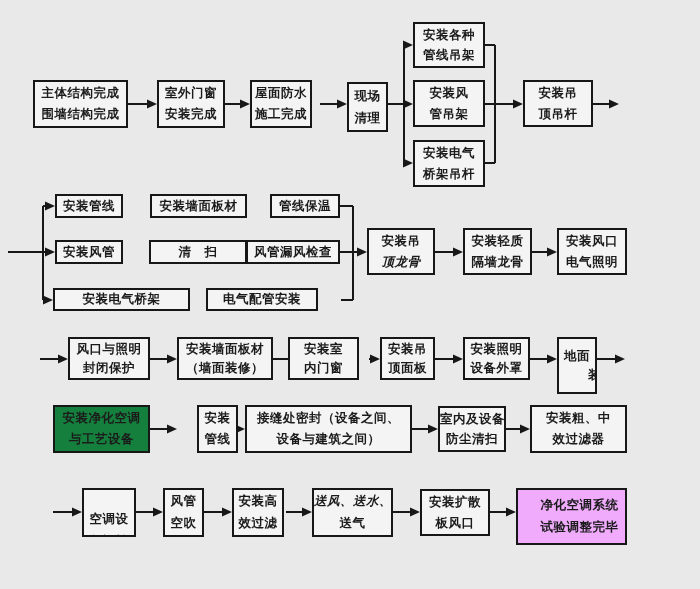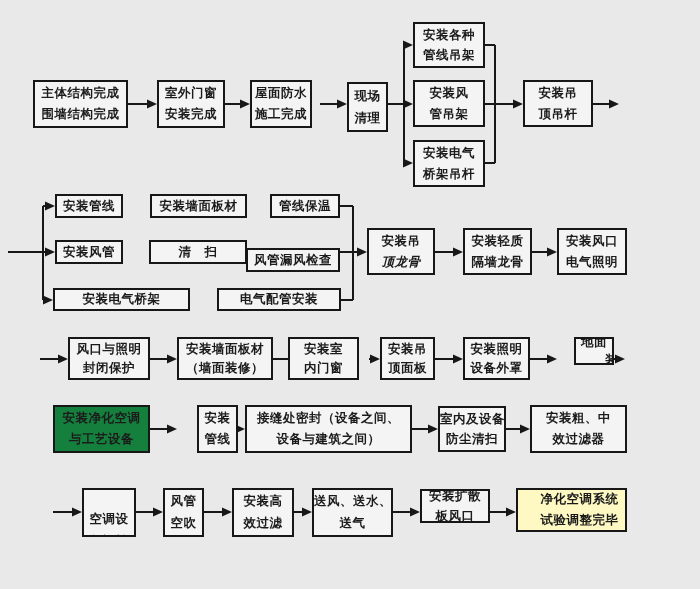--- a/index.html
+++ b/index.html
@@ -134,27 +134,27 @@
     </div>
     <div class="node" style="left: 270px; top: 194px; width: 70px; height: 24px; background: rgb(244, 244, 244);">
       <div class="nline" style="line-height: 18px;">管线保温</div>
     </div>
     <div class="node" style="left: 55px; top: 240px; width: 68px; height: 24px; background: rgb(244, 244, 244);">
       <div class="nline" style="line-height: 18px;">安装风管</div>
     </div>
     <div class="node" style="left: 149px; top: 240px; width: 98px; height: 24px; background: rgb(244, 244, 244);">
       <div class="nline" style="line-height: 18px;">清　扫</div>
     </div>
-    <div class="node" style="left: 246px; top: 240px; width: 94px; height: 24px; background: rgb(244, 244, 244); margin-top: 8px;">
+    <div class="node" style="left: 246px; top: 240px; width: 94px; height: 24px; background: rgb(244, 244, 244);">
       <div class="nline" style="line-height: 18px;">风管漏风检查</div>
     </div>
     <div class="node" style="left: 53px; top: 288px; width: 137px; height: 23px; background: rgb(244, 244, 244);">
       <div class="nline" style="line-height: 17px;">安装电气桥架</div>
     </div>
-    <div class="node" style="left: 217px; top: 288px; width: 124px; height: 23px; background: rgb(244, 244, 244);">
+    <div class="node" style="left: 206px; top: 288px; width: 112px; height: 23px; background: rgb(244, 244, 244);">
       <div class="nline" style="line-height: 17px;">电气配管安装</div>
     </div>
     <div class="node" style="left: 367px; top: 228px; width: 68px; height: 47px; background: rgb(244, 244, 244);">
       <div class="nline" style="line-height: 20.5px;">安装吊</div>
       <div class="nline" style="line-height: 20.5px; font-style: italic;">顶龙骨</div>
     </div>
     <div class="node" style="left: 463px; top: 228px; width: 69px; height: 47px; background: rgb(244, 244, 244);">
       <div class="nline" style="line-height: 20.5px;">安装轻质</div>
       <div class="nline" style="line-height: 20.5px;">隔墙龙骨</div>
     </div>
@@ -175,21 +175,21 @@
       <div class="nline" style="line-height: 18.5px;">内门窗</div>
     </div>
     <div class="node" style="left: 380px; top: 337px; width: 55px; height: 43px; background: rgb(244, 244, 244);">
       <div class="nline" style="line-height: 18.5px;">安装吊</div>
       <div class="nline" style="line-height: 18.5px;">顶面板</div>
     </div>
     <div class="node" style="left: 463px; top: 337px; width: 67px; height: 43px; background: rgb(244, 244, 244);">
       <div class="nline" style="line-height: 18.5px;">安装照明</div>
       <div class="nline" style="line-height: 18.5px;">设备外罩</div>
     </div>
-    <div class="node" style="left: 557px; top: 337px; width: 40px; height: 28px; background: rgb(244, 244, 244); margin-left: 17px;">
+    <div class="node" style="left: 557px; top: 337px; width: 40px; height: 57px; background: rgb(244, 244, 244);">
       <div class="nline" style="line-height: 18.5px;">地面</div>
       <div class="nline" style="line-height: 18.5px; padding-left: 24px;">装修</div>
     </div>
     <div class="node" style="left: 53px; top: 405px; width: 97px; height: 48px; background: #15803d;">
       <div class="nline" style="line-height: 21px;">安装净化空调</div>
       <div class="nline" style="line-height: 21px;">与工艺设备</div>
     </div>
     <div class="node" style="left: 177px; top: 405px; width: 41px; height: 48px; background: rgb(244, 244, 244); margin-left: 20px;">
       <div class="nline" style="line-height: 21px;">安装</div>
       <div class="nline" style="line-height: 21px;">管线</div>
@@ -207,29 +207,29 @@
       <div class="nline" style="line-height: 21px;">效过滤器</div>
     </div>
     <div class="node" style="left: 82px; top: 488px; width: 54px; height: 49px; background: rgb(244, 244, 244);">
       <div class="nline" style="line-height: 21.5px; margin-top: 36px;">空调设</div>
       <div class="nline" style="line-height: 21.5px;">备运转</div>
     </div>
     <div class="node" style="left: 163px; top: 488px; width: 41px; height: 49px; background: rgb(244, 244, 244);">
       <div class="nline" style="line-height: 21.5px;">风管</div>
       <div class="nline" style="line-height: 21.5px;">空吹</div>
     </div>
-    <div class="node" style="left: 232px; top: 488px; width: 62px; height: 49px; background: rgb(244, 244, 244);">
+    <div class="node" style="left: 232px; top: 488px; width: 52px; height: 49px; background: rgb(244, 244, 244);">
       <div class="nline" style="line-height: 21.5px;">安装高</div>
       <div class="nline" style="line-height: 21.5px;">效过滤</div>
     </div>
     <div class="node" style="left: 312px; top: 488px; width: 81px; height: 49px; background: rgb(244, 244, 244);">
-      <div class="nline" style="line-height: 21.5px;">送风、送水、</div>
+      <div class="nline" style="line-height: 21.5px; font-style: italic;">送风、送水、</div>
       <div class="nline" style="line-height: 21.5px;">送气</div>
     </div>
-    <div class="node" style="left: 420px; top: 489px; width: 70px; height: 34px; background: rgb(244, 244, 244);">
+    <div class="node" style="left: 420px; top: 489px; width: 70px; height: 47px; background: rgb(244, 244, 244);">
       <div class="nline" style="line-height: 20.5px;">安装扩散</div>
       <div class="nline" style="line-height: 20.5px;">板风口</div>
     </div>
-    <div class="node" style="left: 516px; top: 488px; width: 111px; height: 44px; background: #fef9c3; padding-left: 16px;">
+    <div class="node" style="left: 516px; top: 488px; width: 111px; height: 57px; background: #f0abfc; padding-left: 16px;">
       <div class="nline" style="line-height: 21.5px;">净化空调系统</div>
       <div class="nline" style="line-height: 21.5px;">试验调整完毕</div>
     </div>
   </div>
 
 </body></html>

